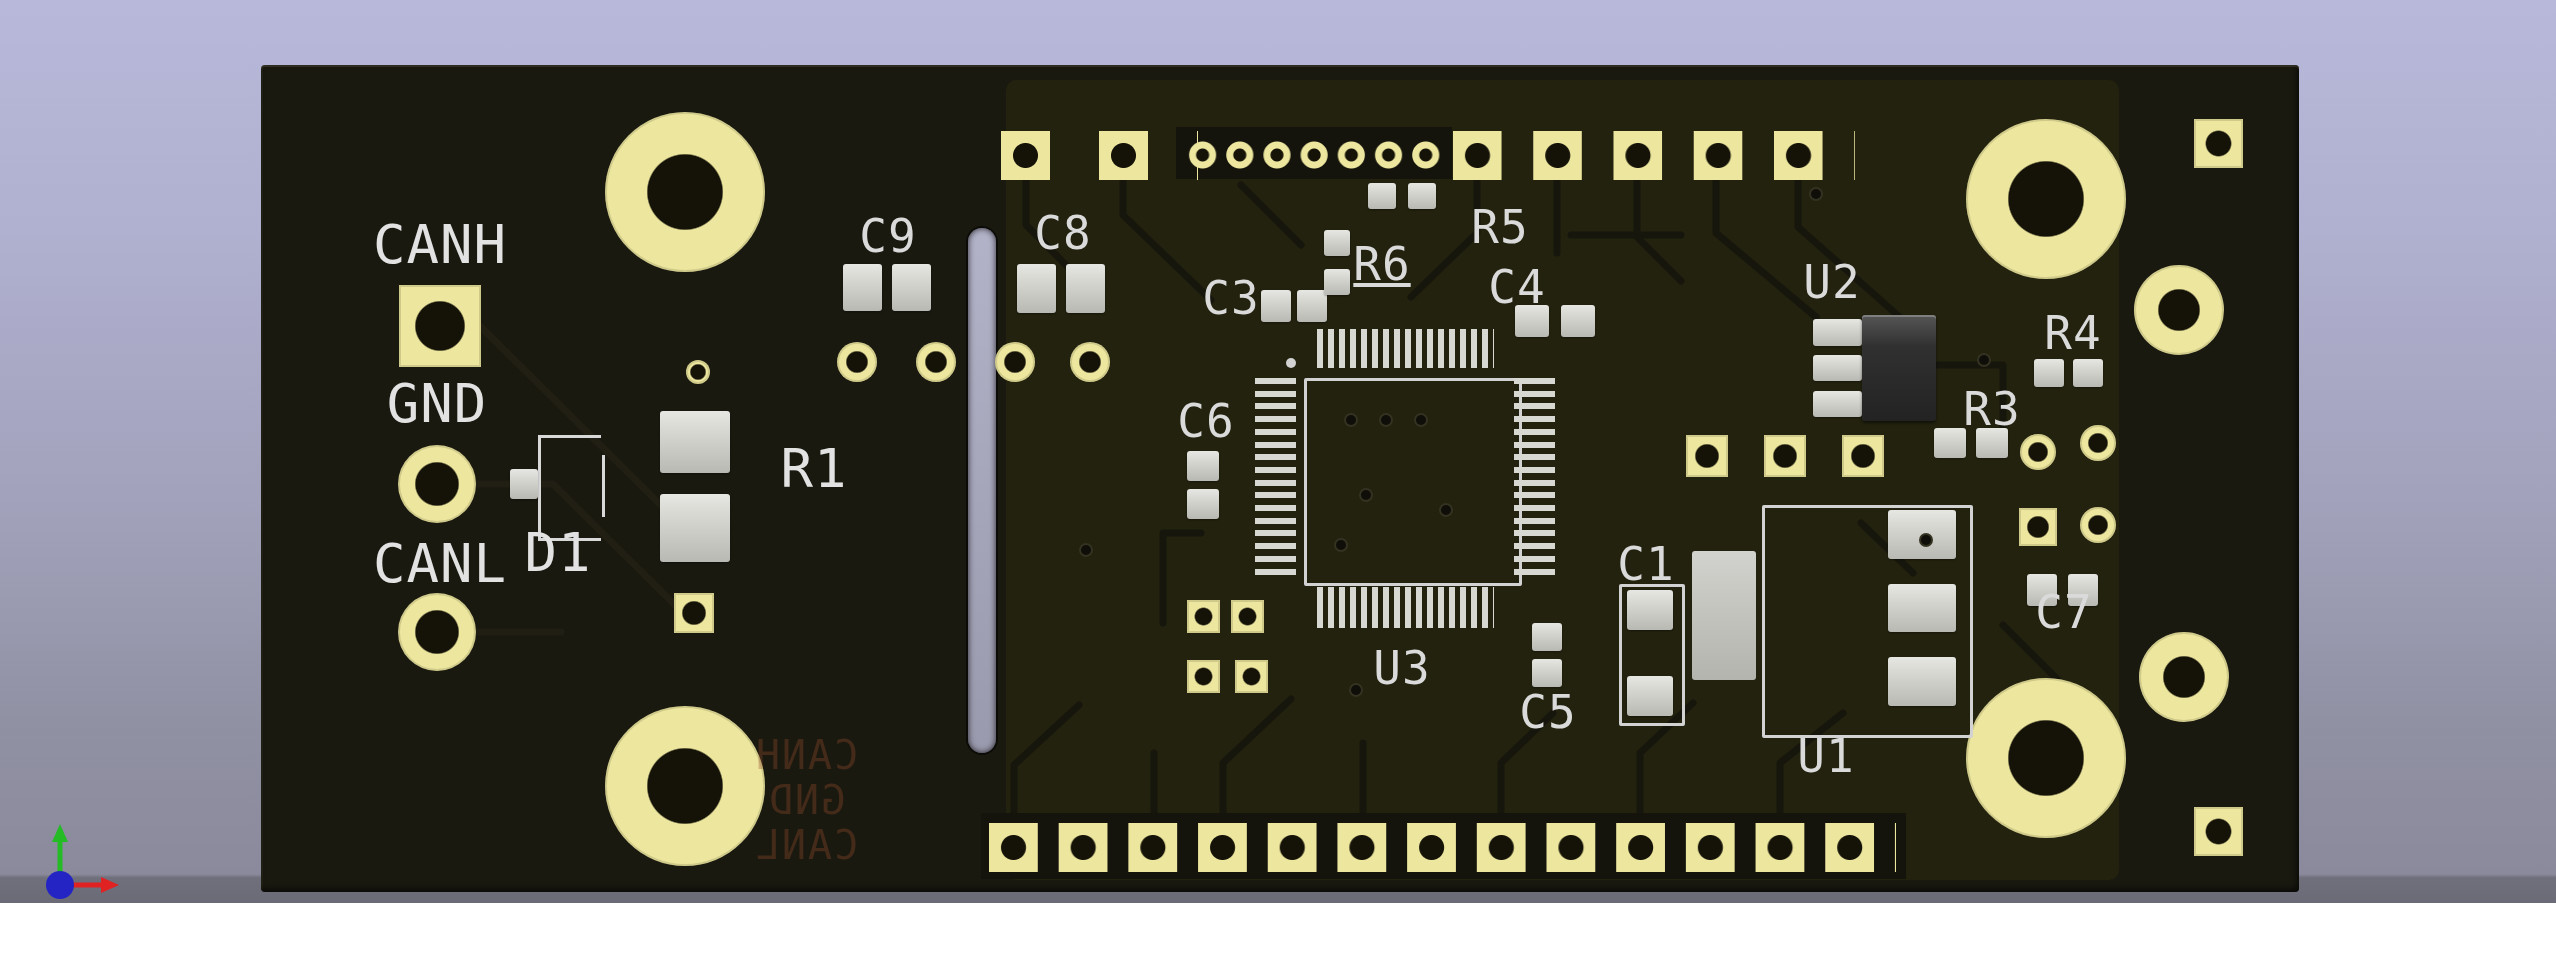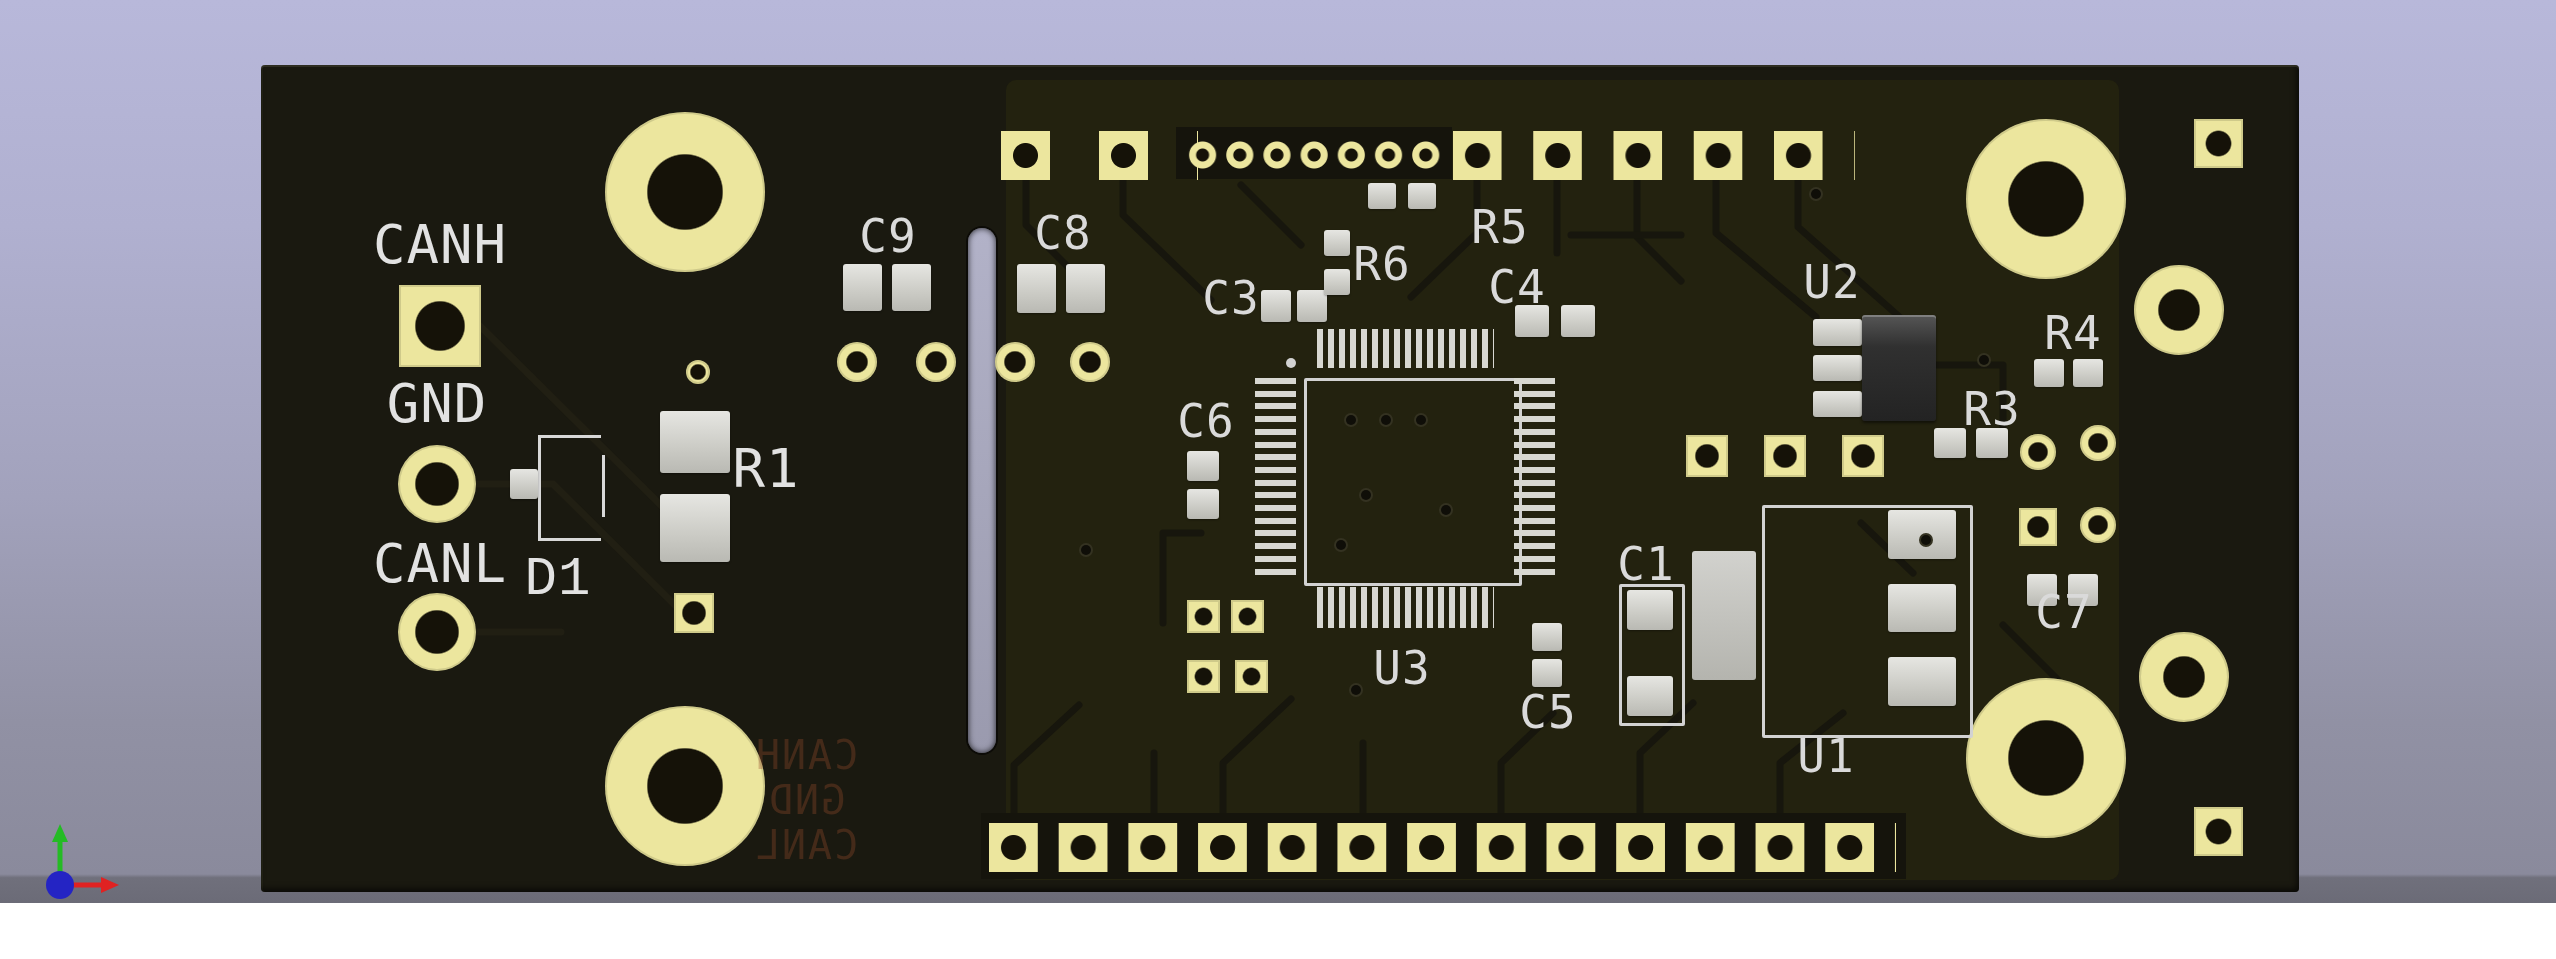--- a/index.html
+++ b/index.html
@@ -181,26 +181,26 @@
 
     <div class="via" style="left:1718px;top:290px;"></div>
     <div class="via" style="left:1550px;top:124px;"></div>
     <div class="via" style="left:1660px;top:470px;"></div>
     <div class="via" style="left:1090px;top:620px;"></div>
     <div class="via" style="left:820px;top:480px;"></div>
 
     <span class="silk lg" style="left:179px;top:179px;">CANH</span>
     <span class="silk lg" style="left:176px;top:338px;">GND</span>
     <span class="silk lg" style="left:179px;top:498px;">CANL</span>
-    <span class="silk lg" style="left:297px;top:514px;font-family:Liberation Mono, monospace;">D1</span>
-    <span class="silk lg" style="left:505px;top:403px;">R1</span>
+    <span class="silk lg" style="left:297px;top:487px;">D1</span>
+    <span class="silk lg" style="left:553px;top:403px;">R1</span>
     <span class="silk" style="left:627px;top:171px;">C9</span>
     <span class="silk" style="left:802px;top:168px;">C8</span>
     <span class="silk" style="left:970px;top:233px;">C3</span>
-    <span class="silk" style="left:1121px;top:199px;">R6</span>
+    <span class="silk" style="left:1121px;top:199px;text-decoration:underline;">R6</span>
     <span class="silk" style="left:1239px;top:162px;">R5</span>
     <span class="silk" style="left:1256px;top:222px;">C4</span>
     <span class="silk" style="left:945px;top:356px;">C6</span>
     <span class="silk" style="left:1141px;top:603px;">U3</span>
     <span class="silk" style="left:1385px;top:499px;">C1</span>
     <span class="silk" style="left:1287px;top:647px;">C5</span>
     <span class="silk" style="left:1565px;top:691px;">U1</span>
     <span class="silk" style="left:1571px;top:217px;">U2</span>
     <span class="silk" style="left:1731px;top:344px;">R3</span>
     <span class="silk" style="left:1812px;top:268px;">R4</span>

